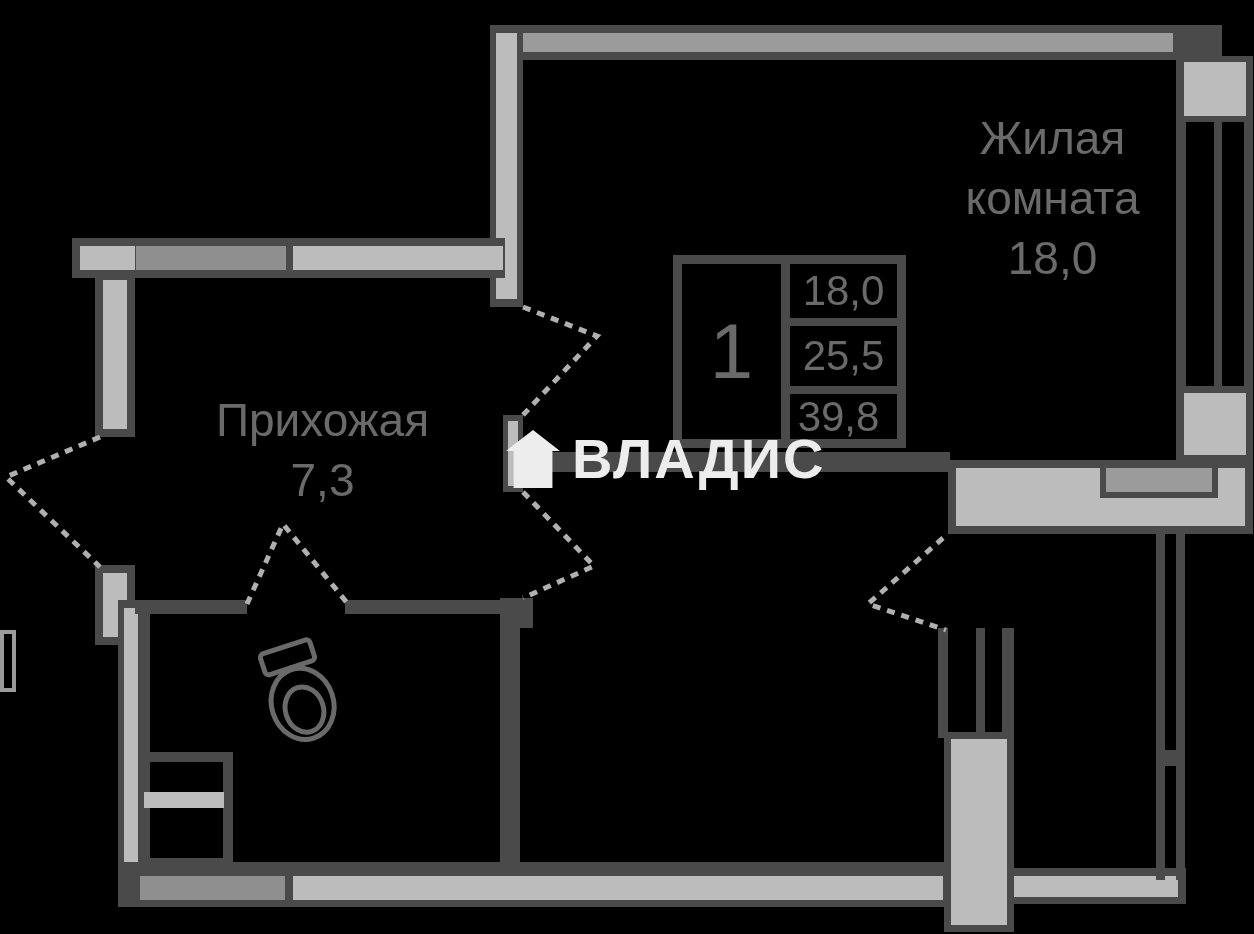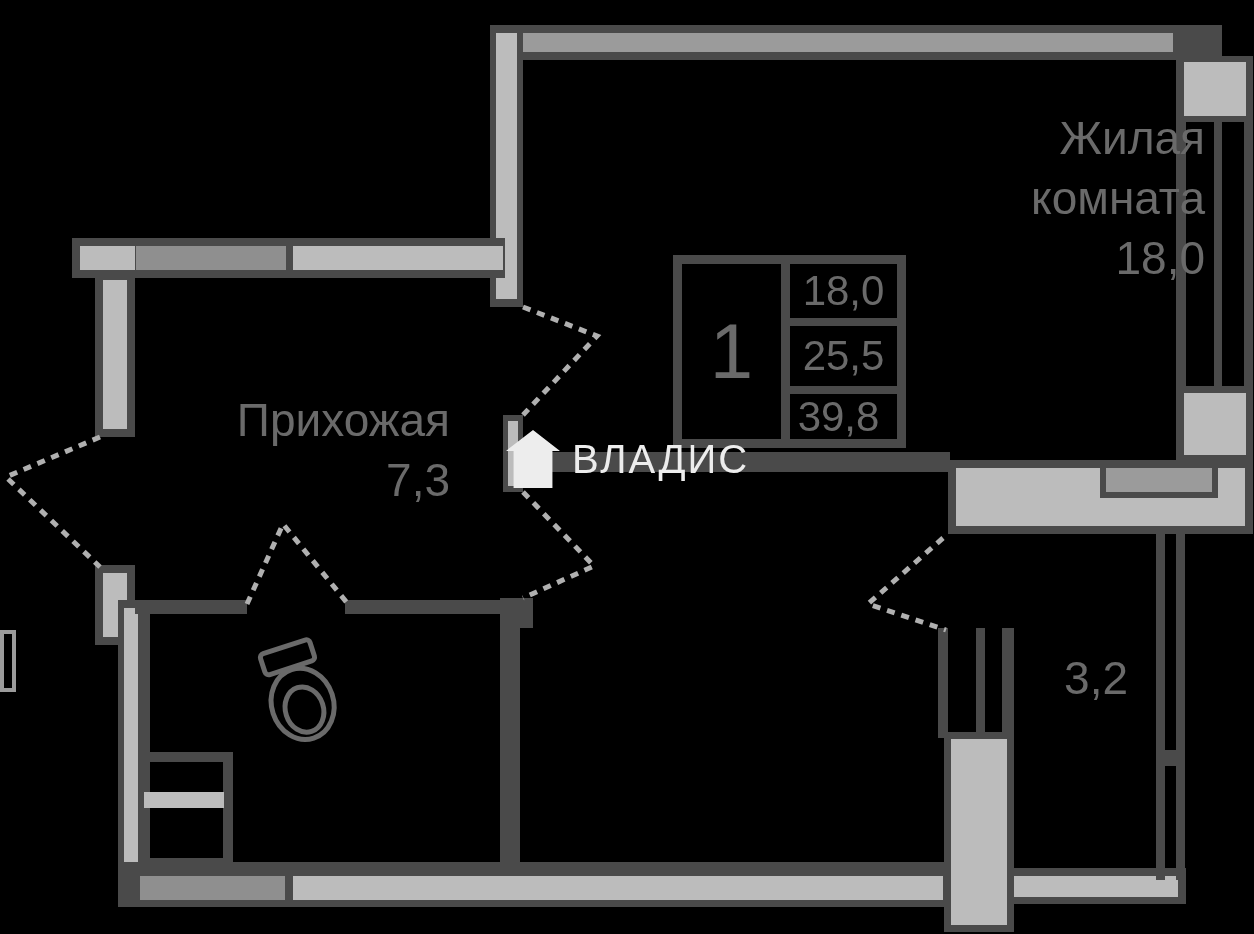--- a/index.html
+++ b/index.html
@@ -5,30 +5,30 @@
   html,body{margin:0;padding:0;background:var(--background,#000);}
   #plan{position:relative;width:1254px;height:934px;background:var(--background,#000);
         font-family:"Liberation Sans","DejaVu Sans",sans-serif;overflow:hidden;}
   .w {position:absolute;background:var(--wall-dark);}
   .fl{position:absolute;background:var(--wall-fill-light);}
   .fm{position:absolute;background:var(--wall-fill-mid);}
   .fd{position:absolute;background:var(--wall-fill-dim);}
   .wo{position:absolute;border:10px solid var(--wall-dark);background:transparent;box-sizing:border-box;}
   .ro{position:absolute;border:4px solid var(--wall-fill-mid);background:transparent;box-sizing:border-box;}
   svg.overlay{position:absolute;left:0;top:0;z-index:30;}
-  .lbl{position:absolute;color:var(--label-text);text-align:right;z-index:40;}
+  .lbl{position:absolute;color:var(--label-text);text-align:center;z-index:40;}
   .lbl .ln{font-size:46px;line-height:60px;white-space:nowrap;}
   .stamp{position:absolute;left:673px;top:255px;width:233px;height:193px;
          border:9px solid var(--wall-dark);box-sizing:border-box;z-index:35;}
   .stamp .part{position:absolute;display:flex;align-items:center;justify-content:center;
                color:var(--label-text);}
   .wm{position:absolute;left:506px;top:430px;display:flex;align-items:center;z-index:50;}
   .wm-logo{width:54px;height:58px;background:var(--watermark-light);margin-right:12px;
            clip-path:polygon(50% 0,100% 36%,86% 36%,86% 100%,14% 100%,14% 36%,0 36%);}
-  .wm-text{font-size:40px;font-weight:400;letter-spacing:2px;color:var(--watermark-light);line-height:58px;}
+  .wm-text{font-size:56px;font-weight:700;letter-spacing:2px;color:var(--watermark-light);line-height:58px;}
 </style>
 </head>
 <body>
 
 <div id="plan">
 
   <div class="w" style="left:490px;top:25px;width:732px;height:35px"></div>
   <div class="fm" style="left:523px;top:33px;width:650px;height:19px"></div>
 
   <div class="w" style="left:490px;top:25px;width:33px;height:282px"></div>
@@ -111,23 +111,20 @@
 
   <div class="lbl" style="left:900px;top:108px;width:305px">
     <div class="ln">Жилая</div>
     <div class="ln">комната</div>
     <div class="ln">18,0</div>
   </div>
   <div class="lbl" style="left:195px;top:390px;width:255px">
     <div class="ln">Прихожая</div>
     <div class="ln">7,3</div>
   </div>
-  <div class="lbl" style="left:1018px;top:648px;width:110px">
-    <div class="ln">3,2</div>
-  </div>
 
   <div class="stamp">
     <div class="w" style="left:99px;top:0;width:9px;height:175px"></div>
     <div class="w" style="left:108px;top:54px;width:107px;height:8px"></div>
     <div class="w" style="left:108px;top:122px;width:107px;height:8px"></div>
     <div class="part" style="left:0;top:0;width:99px;height:175px;font-size:78px">1</div>
     <div class="part" style="left:108px;top:0;width:107px;height:54px;font-size:42px">18,0</div>
     <div class="part" style="left:108px;top:62px;width:107px;height:60px;font-size:42px">25,5</div>
     <div class="part" style="left:108px;top:130px;width:97px;height:45px;font-size:42px">39,8</div>
   </div>

